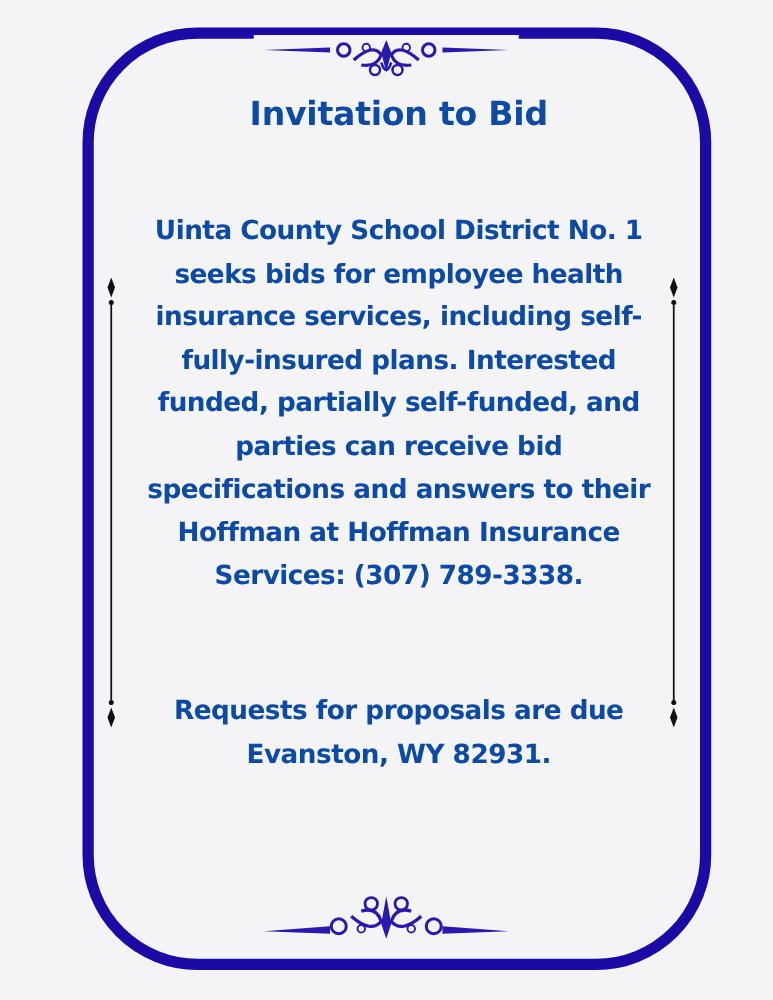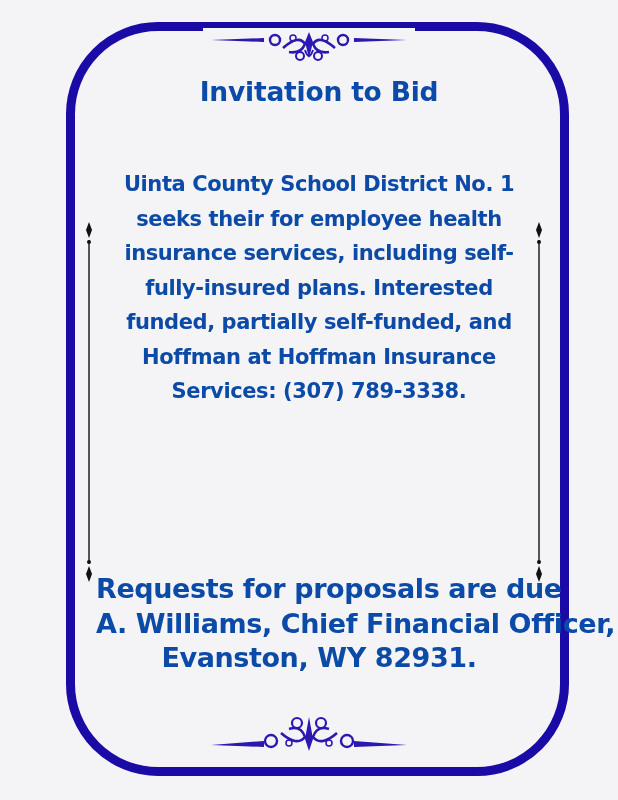--- a/index.html
+++ b/index.html
@@ -19,21 +19,21 @@
   .ornament.bottom { top:711px; }
   .vline { position:absolute; width:14px; }
   .vline.left { left:82px; top:222px; height:360px; }
   .vline.right { left:532px; top:222px; height:360px; }
   .content {
     position:absolute; left:96px; width:446px; text-align:center; color:#0b4aa6;
     font-weight:bold;
   }
   .title { top:76px; font-size:26.5px; letter-spacing:-0.2px; }
   .para1 { top:167px; font-size:21px; line-height:34.5px; letter-spacing:-0.4px; }
-  .para2 { top:572px; font-size:27px; line-height:34.5px; letter-spacing:-0.4px; }
+  .para2 { top:551px; font-size:21px; line-height:34.5px; letter-spacing:-0.4px; }
   .line { display:block; white-space:nowrap; }
 </style>
 </head>
 <body>
 
 <div class="frame"></div>
 
 <div class="ornament top">
   <svg width="200" height="34" viewBox="0 0 200 34">
     <g fill="#2a18b0" stroke="#2a18b0">
@@ -73,31 +73,32 @@
       <path d="M7 360 L10 352 L7 344 L4 352 Z" stroke="none"></path>
       <circle cx="7" cy="340" r="2" stroke="none"></circle>
     </g>
   </svg>
 </div>
 
 <div class="content title">Invitation to Bid</div>
 
 <div class="content para1">
   <span class="line">Uinta County School District No. 1</span>
-  <span class="line">seeks their for employee health</span>
+  <span class="line">seeks bids for employee health</span>
   <span class="line">insurance services, including self-</span>
   <span class="line">fully-insured plans. Interested</span>
   <span class="line">funded, partially self-funded, and</span>
+  <span class="line">parties can receive bid</span>
+  <span class="line">specifications and answers to their</span>
   <span class="line">Hoffman at Hoffman Insurance</span>
   <span class="line">Services: (307) 789-3338.</span>
 </div>
 
 <div class="content para2">
   <span class="line">Requests for proposals are due</span>
-  <span class="line">A. Williams, Chief Financial Officer,</span>
   <span class="line">Evanston, WY 82931.</span>
 </div>
 
 <div class="ornament bottom">
   <svg width="200" height="44" viewBox="0 0 200 44">
     <g fill="#2a18b0" stroke="#2a18b0">
       <path d="M2 34 L55 30 L55 36 Z" stroke="none"></path>
       <path d="M198 34 L145 30 L145 36 Z" stroke="none"></path>
       <circle cx="62" cy="30" r="6" fill="none" stroke-width="2.4"></circle>
       <circle cx="138" cy="30" r="6" fill="none" stroke-width="2.4"></circle>

